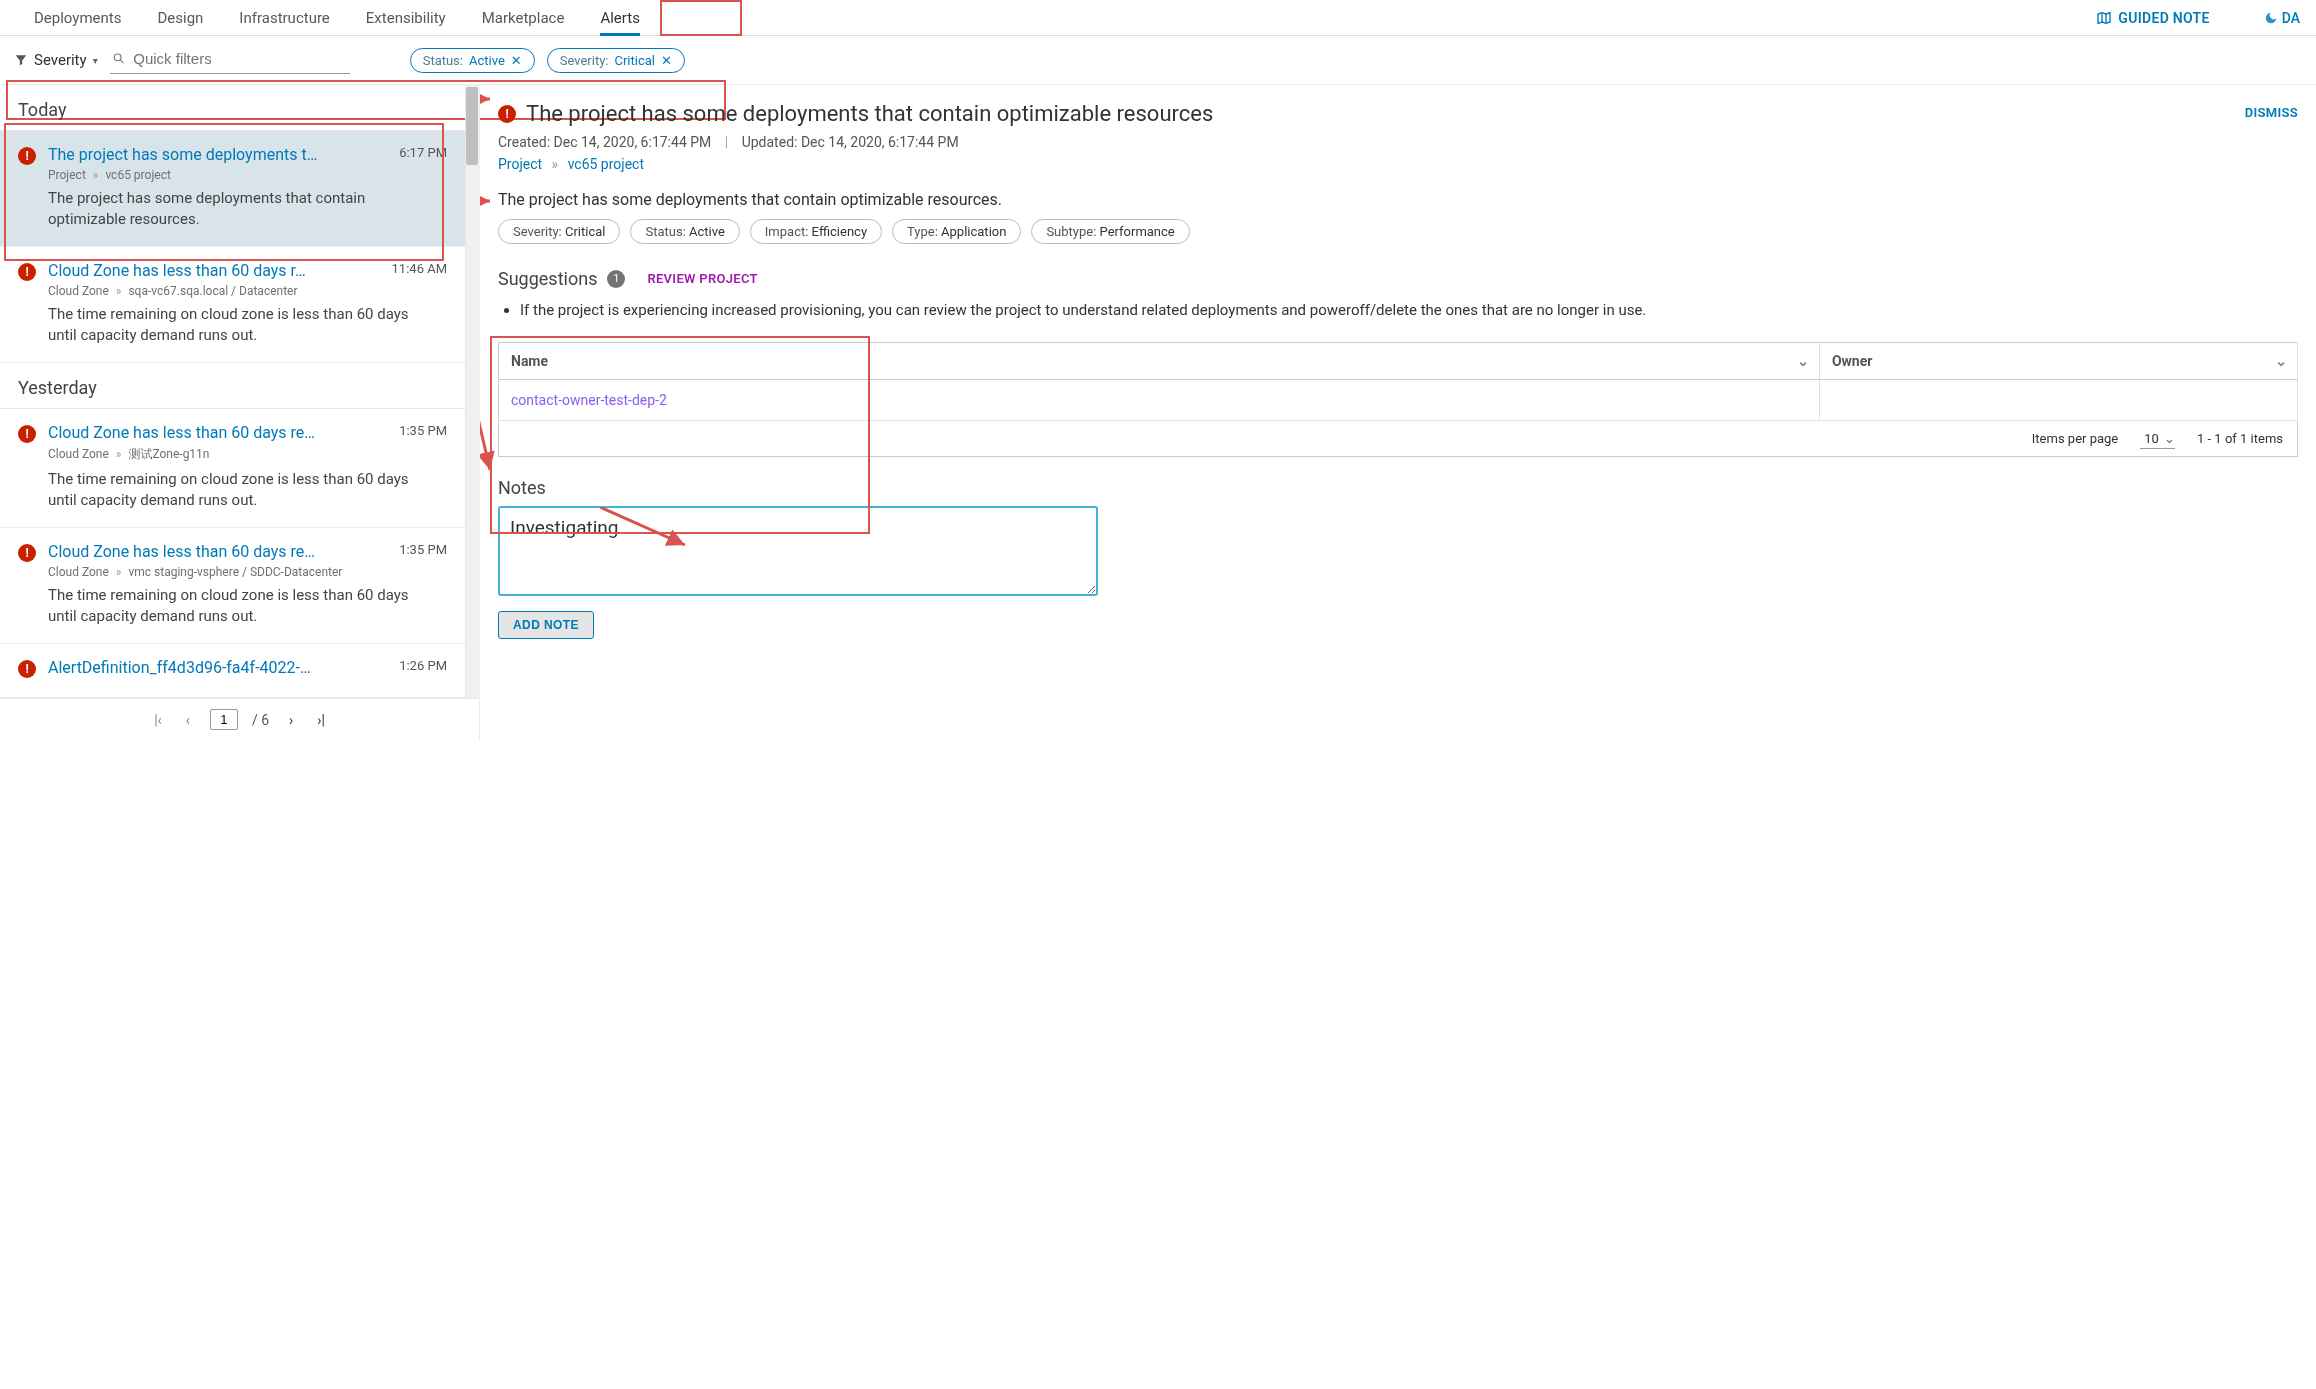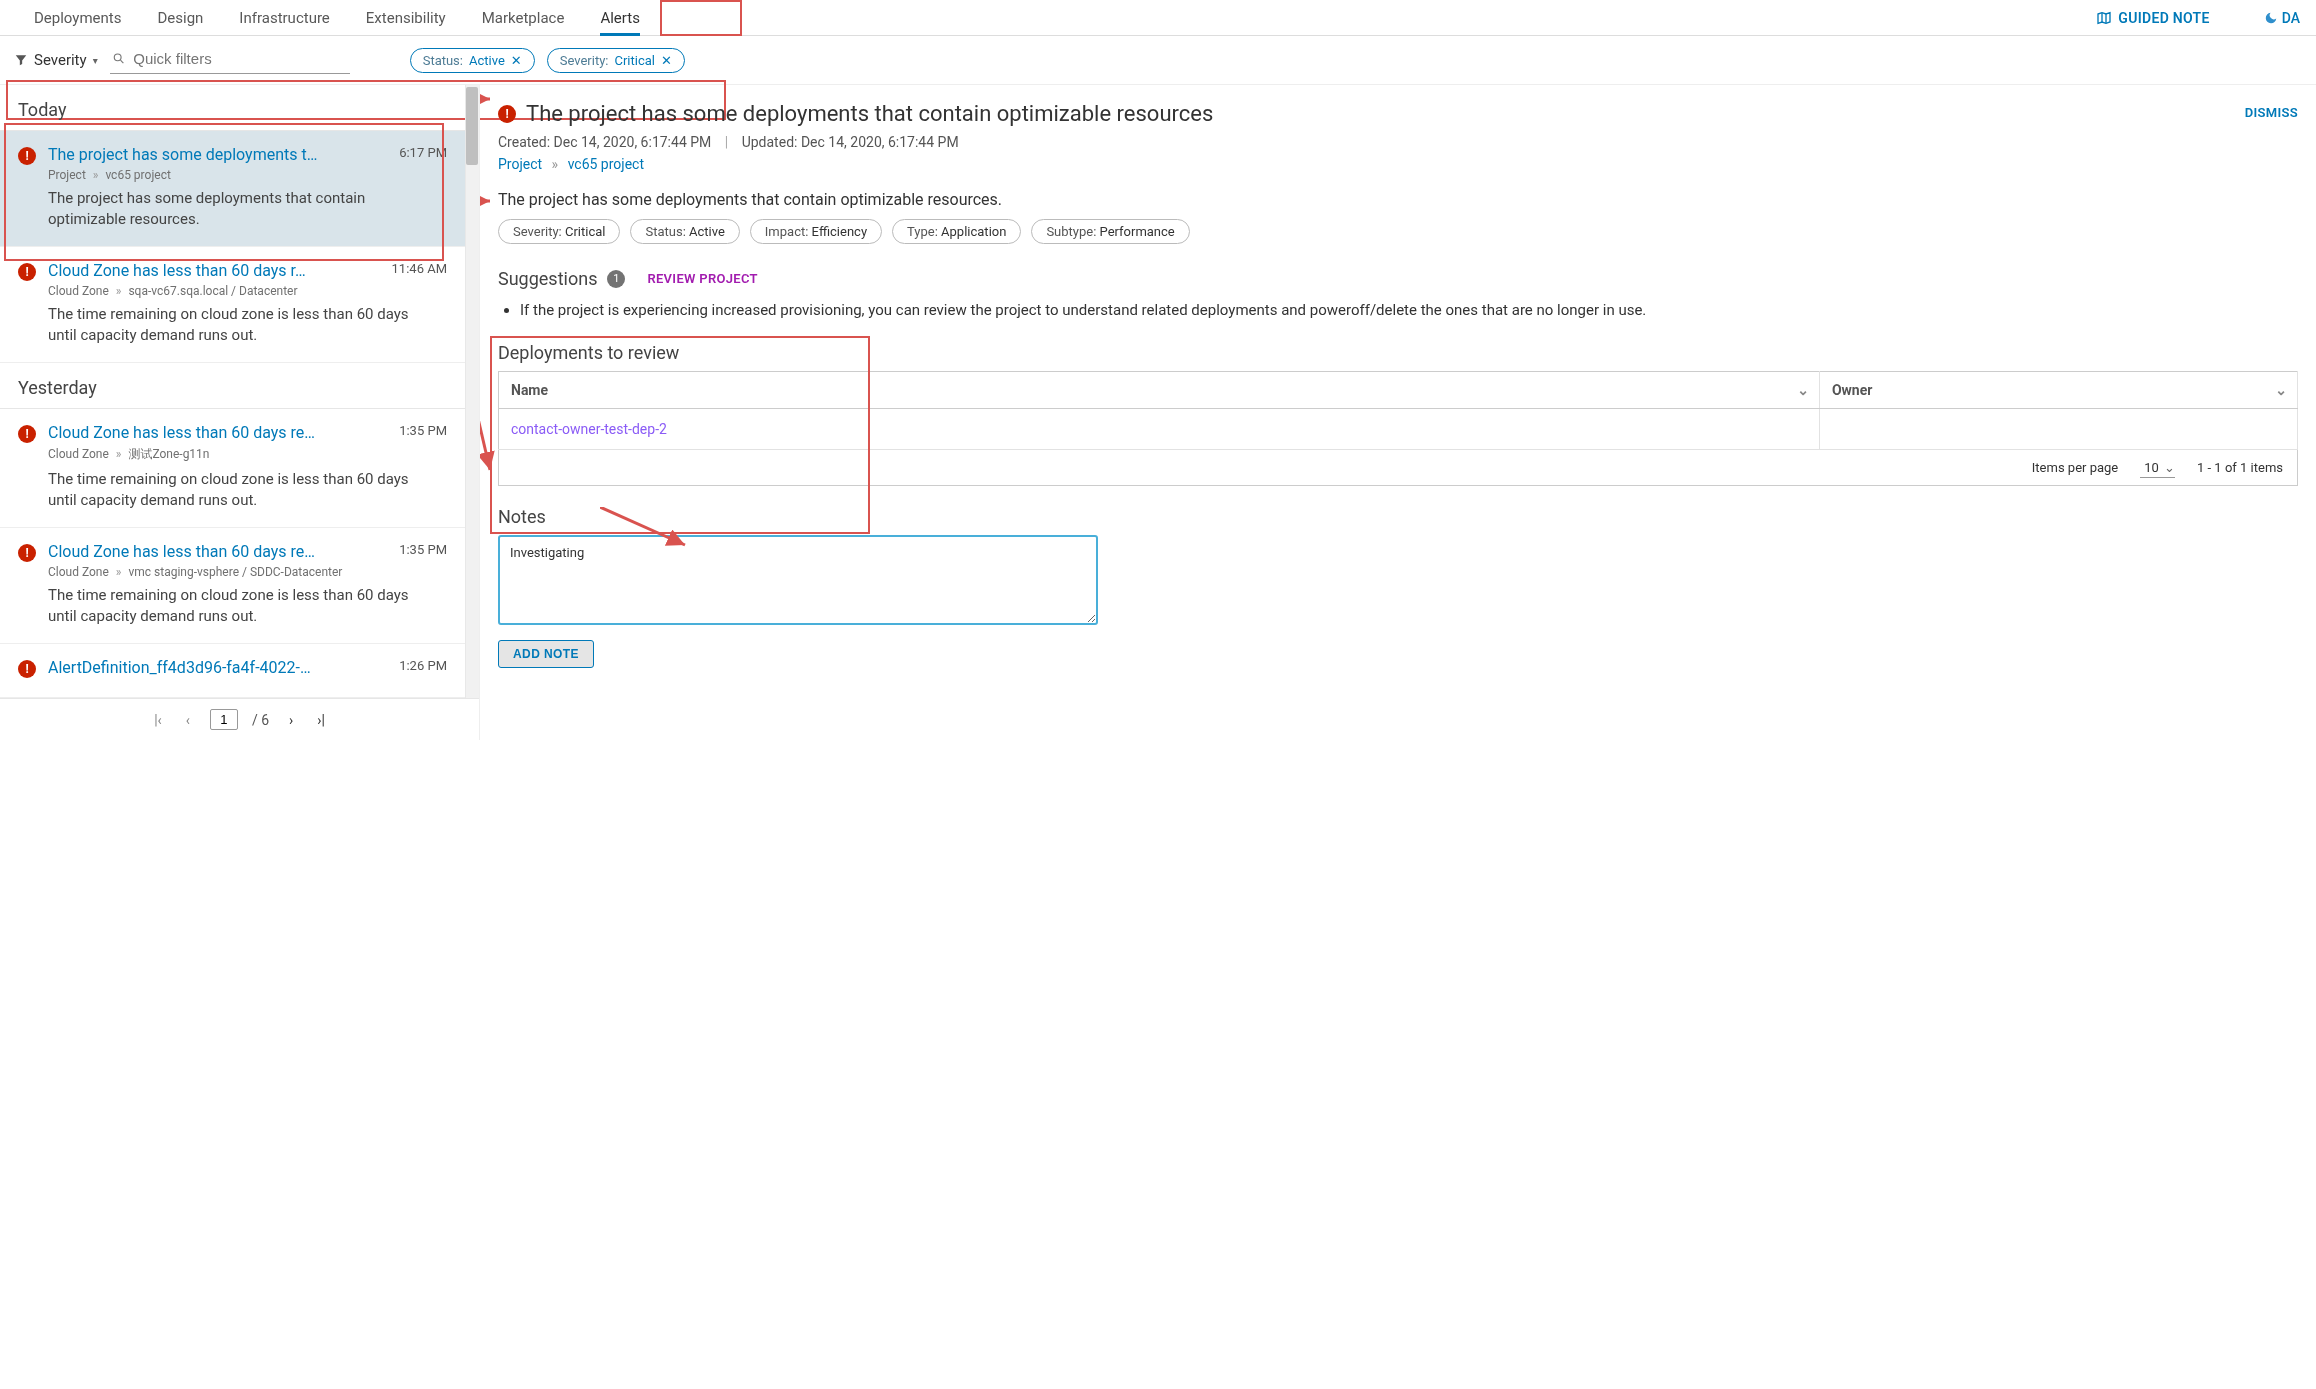--- a/index.html
+++ b/index.html
@@ -82,21 +82,21 @@
   .dtable { width:100%; border:1px solid #ccc; border-collapse:collapse; font-size:14px; }
   .dtable th { text-align:left; padding:10px 12px; color:#555; background:#fff; border-bottom:1px solid #ccc; border-right:1px solid #e2e2e2; position:relative; }
   .dtable th .fil { position:absolute; right:10px; top:10px; color:#888; cursor:pointer; }
   .dtable td { padding:12px 12px; border-bottom:1px solid #e2e2e2; border-right:1px solid #e2e2e2; }
   .dtable td a { color:#8b5cf6; text-decoration:none; }
   .tfoot { display:flex; align-items:center; justify-content:flex-end; gap:22px; padding:10px 14px; border:1px solid #ccc; border-top:none; font-size:13px; color:#333; }
   .tfoot .sel { border:none; border-bottom:1px solid #999; padding:2px 16px 2px 4px; font-size:13px; color:#333; background:transparent; cursor:pointer; position:relative; }
   .tfoot .caret { margin-left:-14px; color:#666; pointer-events:none; }
 
   .notes-h { font-size:18px; color:#444; margin:20px 0 8px 0; }
-  .notes-ta { width:600px; height:90px; border:2px solid #49AFD9; border-radius:3px; padding:8px 10px; font-size:13px; color:#333; resize:both; outline:none; font-family:inherit; }
+  .notes-ta { width:600px; height:90px; border:2px solid #49AFD9; border-radius:3px; padding:8px 10px; font-size:19px; color:#333; resize:both; outline:none; font-family:inherit; }
   .addnote { margin-top:12px; border:1px solid #0079B8; color:#0079B8; background:#e5e5e5; padding:6px 14px; font-size:12px; font-weight:600; letter-spacing:.4px; border-radius:3px; cursor:pointer; }
 
   svg.funnel-svg { width:14px; height:14px; }
   svg.search-svg { width:15px; height:15px; }
   svg.map-svg { width:16px; height:16px; }
 </style>
 </head>
 <body>
 
 <div style="position:relative;">
@@ -247,21 +247,20 @@
     <div class="section-h">
       <span>Suggestions</span>
       <span class="count-badge">1</span>
       <span class="review-link">REVIEW PROJECT</span>
     </div>
     <ul class="sugg-list" id="sugg-list">
         <li>If the project is experiencing increased provisioning, you can review the project to understand related deployments and poweroff/delete the ones that are no longer in use.</li>
       </ul>
 
     <div id="table-area" style="position:relative;">
-      <div class="table-title">Deployments to review</div>
       <table class="dtable">
         <thead>
             <tr id="thead-row">
               <th>Name<span class="fil">⌄</span></th>
               <th>Owner<span class="fil">⌄</span></th>
             </tr>
           </thead>
         <tbody id="tbody">
             <tr>
               <td><a href="#">contact-owner-test-dep-2</a></td>

